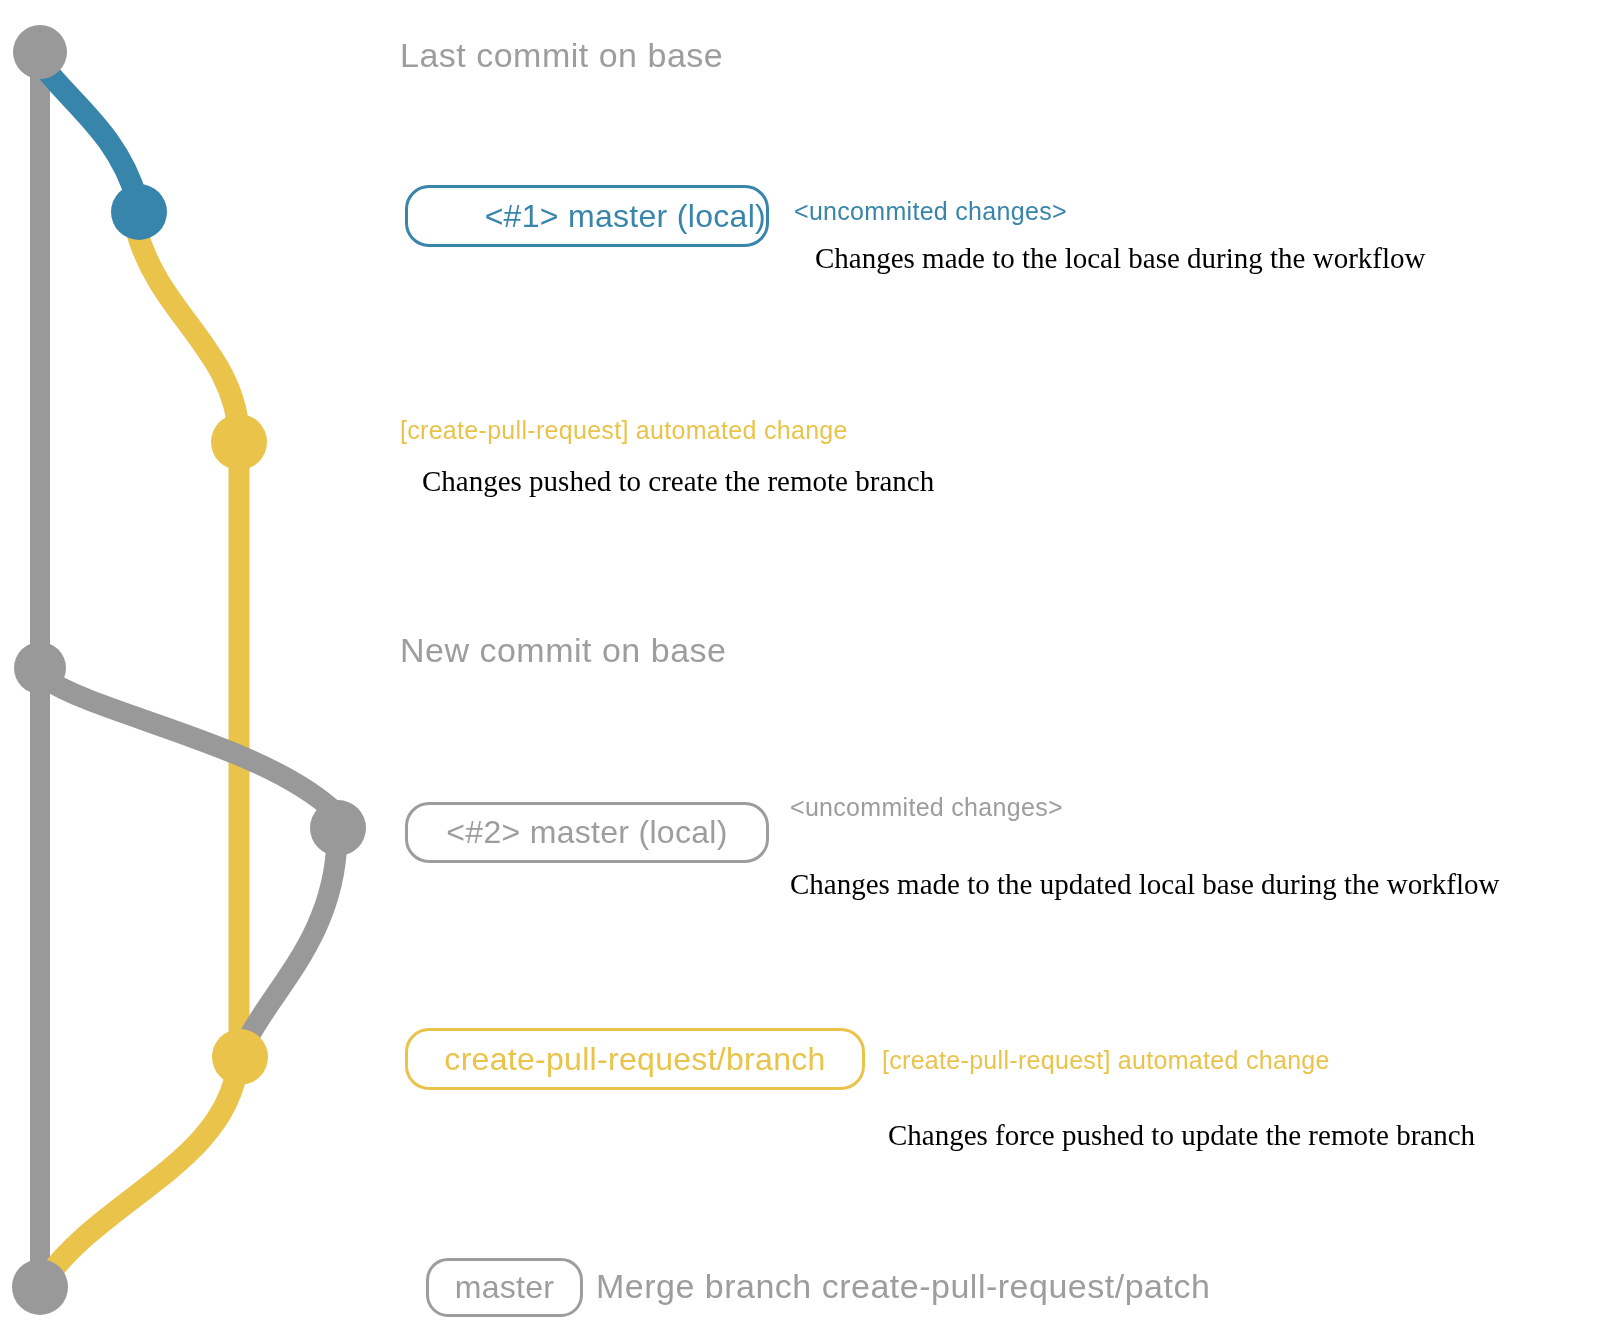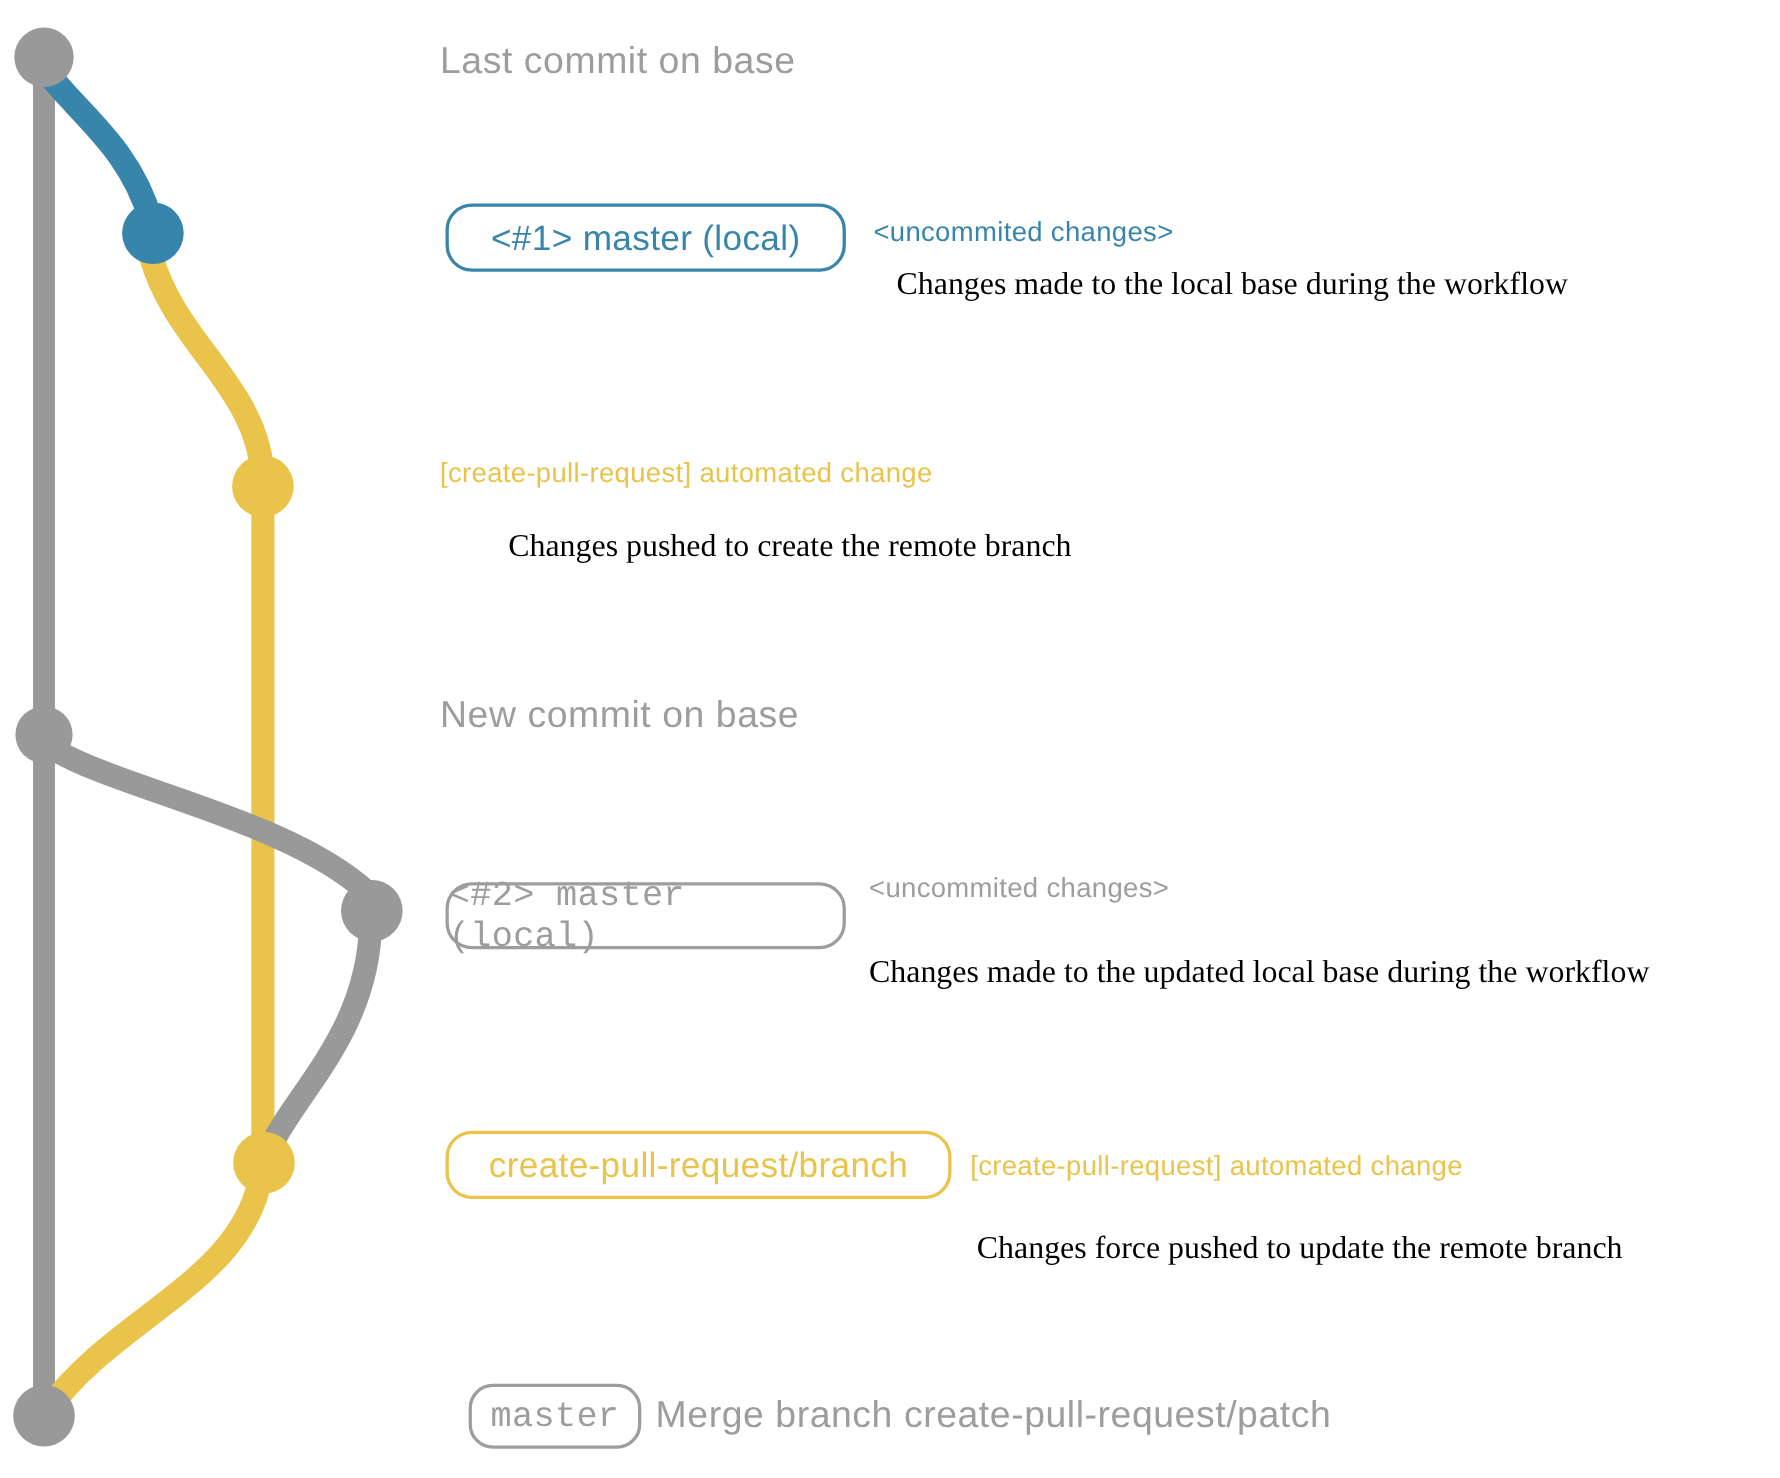--- a/index.html
+++ b/index.html
@@ -26,21 +26,21 @@
     font-size:34px;line-height:40px;letter-spacing:.5px;
   }
   .badge{
     position:absolute;
     display:flex;align-items:center;justify-content:center;
     border:3px solid;border-radius:24px;
     font-size:32px;letter-spacing:.3px;
     background:transparent;
   }
   .badge.blue{color:var(--blue,#3885ab);border-color:var(--blue,#3885ab);}
-  .badge.gray{color:var(--gray-text,#9d9d9d);border-color:var(--gray-text,#9d9d9d);font-family:Liberation Mono, monospace;}
+  .badge.gray{color:var(--gray-text,#9d9d9d);border-color:var(--gray-text,#9d9d9d);}
   .badge.yellow{color:var(--yellow,#e9c34a);border-color:var(--yellow,#e9c34a);}
   .note{font-size:25px;line-height:40px;letter-spacing:.3px;}
   .note.blue{color:var(--blue,#3885ab);}
   .note.gray{color:var(--gray-text,#9d9d9d);}
   .note.yellow{color:var(--yellow,#e9c34a);}
   .serif-desc{
     font-family:"Liberation Serif",serif;
     color:var(--ink,#000);
     font-size:29px;line-height:38px;text-align:center;
   }
@@ -67,28 +67,28 @@
     <circle cx="139" cy="212" r="28" fill="var(--blue,#3885ab)"></circle>
     <circle cx="239" cy="442" r="28" fill="var(--yellow,#e9c34a)"></circle>
     <circle cx="40" cy="668" r="26" fill="var(--gray,#999)"></circle>
     <circle cx="338" cy="828" r="28" fill="var(--gray,#999)"></circle>
     <circle cx="240" cy="1057" r="28" fill="var(--yellow,#e9c34a)"></circle>
     <circle cx="40" cy="1287" r="28" fill="var(--gray,#999)"></circle>
   </svg>
 
   <div class="abs gray-label" style="left:400px;top:35px;">Last commit on base</div>
 
-  <div class="badge blue" style="left:405px;top:185px;width:364px;height:62px;">
+  <div class="badge blue" style="left:405px;top:185px;width:364px;height:62px;justify-content:flex-end;">
     <span>&lt;#1&gt; master (local)</span>
   </div>
   <div class="abs note blue" style="left:794px;top:191px;">&lt;uncommited changes&gt;</div>
   <div class="abs serif-desc" style="left:815px;top:239px;">Changes made to the local base during the workflow</div>
 
   <div class="abs note yellow" style="left:400px;top:410px;">[create-pull-request] automated change</div>
-  <div class="abs serif-desc" style="left:422px;top:477px;margin-left:40px;">Changes pushed to create the remote branch</div>
+  <div class="abs serif-desc" style="left:422px;top:462px;">Changes pushed to create the remote branch</div>
 
   <div class="abs gray-label" style="left:400px;top:630px;">New commit on base</div>
 
   <div class="badge gray" style="left:405px;top:802px;width:364px;height:61px;">
     <span>&lt;#2&gt; master (local)</span>
   </div>
   <div class="abs note gray" style="left:790px;top:787px;">&lt;uncommited changes&gt;</div>
   <div class="abs serif-desc" style="left:790px;top:865px;">Changes made to the updated local base during the workflow</div>
 
   <div class="badge yellow" style="left:405px;top:1028px;width:460px;height:62px;">

